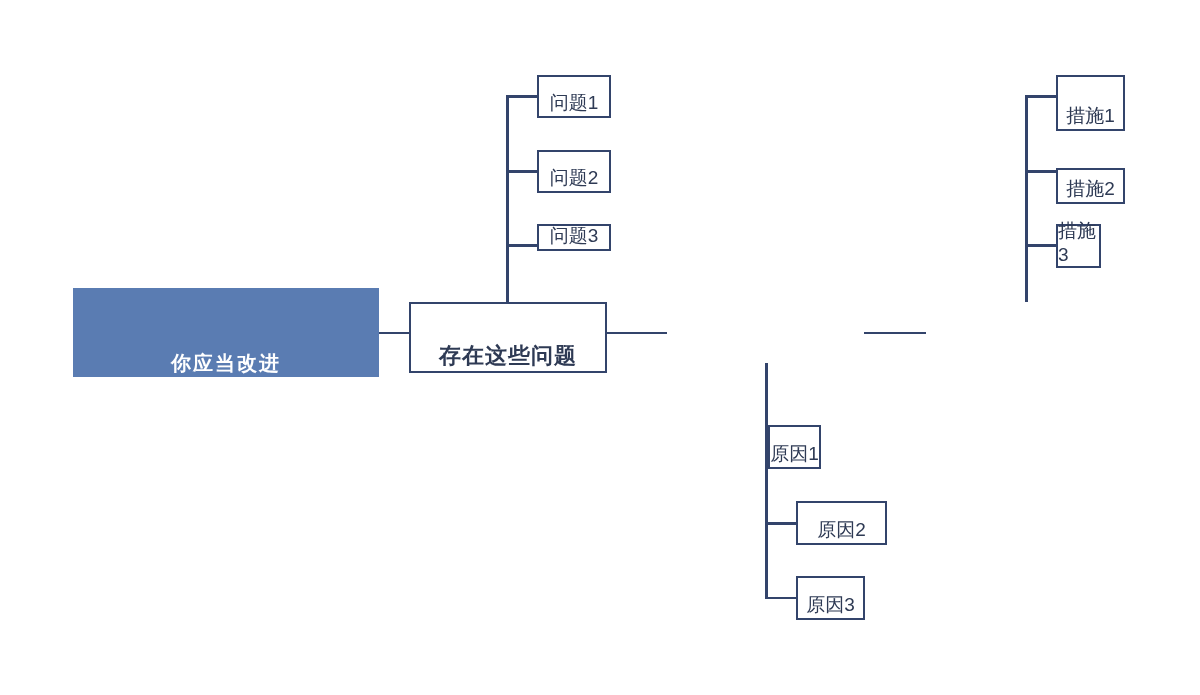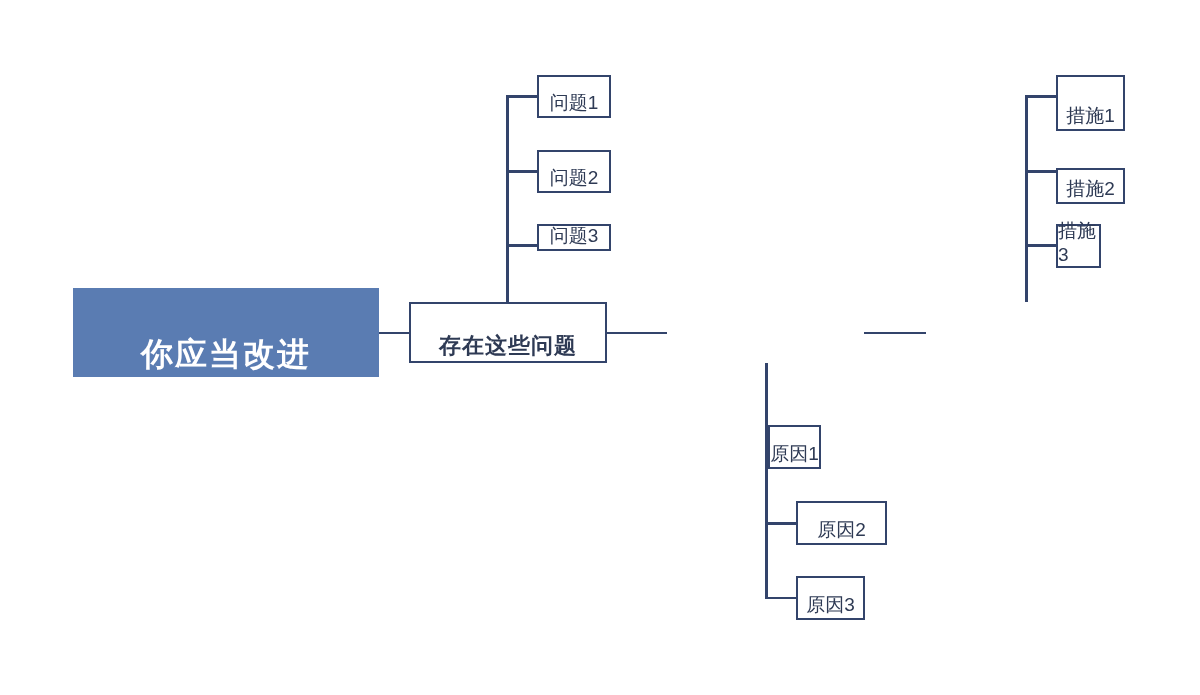--- a/index.html
+++ b/index.html
@@ -25,21 +25,21 @@
     box-sizing:border-box;
     display:flex;
     align-items:flex-end;
     justify-content:center;
     background:#ffffff;
     color:var(--text);
   }
   .root-node{
     background:var(--accent);
     color:#ffffff;
-    font-size:32px;
+    font-size:20px;
     font-weight:700;
     letter-spacing:2px;
     border:none;
   }
   .main-node{
     border:2.5px solid var(--line);
     font-size:22px;
     font-weight:700;
     letter-spacing:1px;
   }
@@ -65,21 +65,21 @@
 <div class="canvas">
 
   <div class="node root-node" style="left:73px;top:288px;width:306px;height:89px">
     <span>你应当改进</span>
   </div>
 
   <div class="hline" style="left:379px;top:331.5px;width:30px"></div>
   <div class="hline" style="left:607px;top:331.5px;width:60px"></div>
   <div class="hline" style="left:864px;top:331.5px;width:62px"></div>
 
-  <div class="node main-node" style="left:409px;top:302px;width:198px;height:61px">
+  <div class="node main-node" style="left:409px;top:302px;width:198px;height:71px">
     <span>存在这些问题</span>
   </div>
 
   <div class="vline" style="left:506px;top:95px;height:207px"></div>
   <div class="hline" style="left:506px;top:95px;width:31px"></div>
   <div class="hline" style="left:506px;top:170px;width:31px"></div>
   <div class="hline" style="left:506px;top:244px;width:31px"></div>
   <div class="node leaf-node" style="left:537px;top:75px;width:74px;height:43px">
     <span>问题1</span>
   </div>

